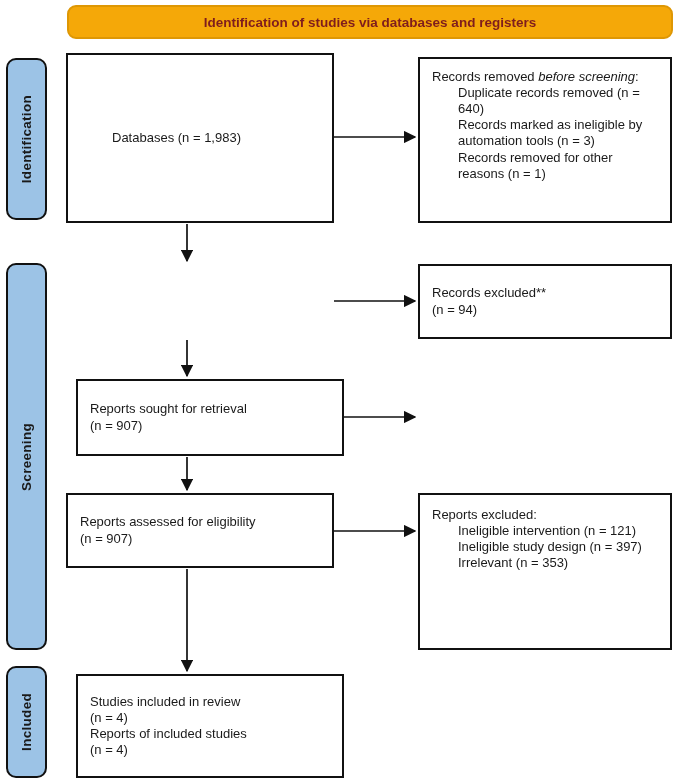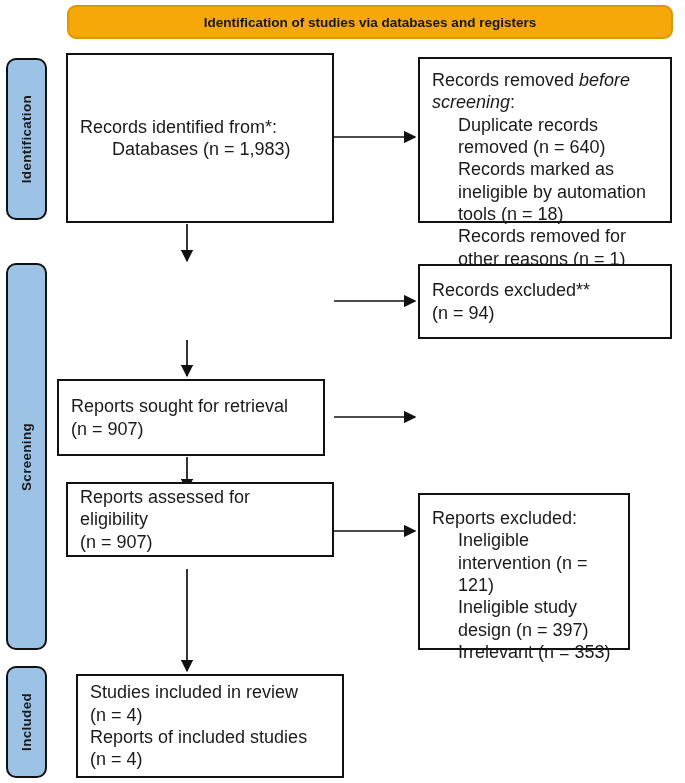--- a/index.html
+++ b/index.html
@@ -25,21 +25,21 @@
     width: 606px; height: 34px;
     box-sizing: border-box;
     background: #F5A808;
     border: 2px solid #DE9704;
     border-radius: 9px;
     display: flex;
     align-items: center;
     justify-content: center;
     font-size: 13.5px;
     font-weight: bold;
-    color: #0f172a;
+    color: #7f1d1d;
   }
   .stage {
     position: absolute;
     left: 6px;
     width: 41px;
     box-sizing: border-box;
     background: #9CC3E6;
     border: 2px solid #111111;
     border-radius: 10px;
     display: flex;
@@ -55,41 +55,41 @@
     white-space: nowrap;
   }
   .stage-identification { top: 58px;  height: 162px; }
   .stage-screening      { top: 263px; height: 387px; }
   .stage-included       { top: 666px; height: 112px; }
   .box {
     position: absolute;
     box-sizing: border-box;
     background: #ffffff;
     border: 2px solid #111111;
-    font-size: 18px;
+    font-size: 13px;
     line-height: 1.24;
     padding: 8px 13px 8px 12px;
   }
   .box.vcenter {
     display: flex;
     flex-direction: column;
     justify-content: center;
   }
   .indent { margin-left: 32px; }
   .hang   { margin-left: 26px; }
   i { font-style: italic; }
 
   .box-identified      { left: 66px;  top: 53px;  width: 268px; height: 170px; }
   .box-removed         { left: 418px; top: 57px;  width: 254px; height: 166px; padding-top: 10px; }
   .box-screened        { left: 66px;  top: 264px; width: 268px; height: 75px;  }
   .box-excluded        { left: 418px; top: 264px; width: 254px; height: 75px;  }
-  .box-sought          { left: 57px;  top: 379px; width: 268px; height: 77px;  }
+  .box-sought          { left: 76px;  top: 379px; width: 268px; height: 77px;  }
   .box-not-retrieved   { left: 418px; top: 379px; width: 254px; height: 77px;  }
-  .box-assessed        { left: 66px;  top: 482px; width: 268px; height: 75px;  }
-  .box-reports-excluded{ left: 418px; top: 493px; width: 212px; height: 157px; padding-top: 12px; }
+  .box-assessed        { left: 66px;  top: 493px; width: 268px; height: 75px;  }
+  .box-reports-excluded{ left: 418px; top: 493px; width: 254px; height: 157px; padding-top: 12px; }
   .box-included        { left: 76px;  top: 674px; width: 268px; height: 104px; }
 </style>
 </head>
 <body>
 
 <div class="canvas">
 
   <svg class="arrows" viewBox="0 0 685 783" xmlns="http://www.w3.org/2000/svg">
     <defs>
       <marker id="ah" viewBox="0 0 10 10" refX="9" refY="5" markerWidth="7.5" markerHeight="7.5" orient="auto-start-reverse">
@@ -114,28 +114,27 @@
     <span class="vtext">Identification</span>
   </div>
   <div class="stage stage-screening">
     <span class="vtext">Screening</span>
   </div>
   <div class="stage stage-included">
     <span class="vtext">Included</span>
   </div>
 
   <div class="box vcenter box-identified">
-    <div>Records identified from*:</div>
     <div class="indent">Databases (n = 1,983)</div>
   </div>
 
   <div class="box box-removed">
     <div><span>Records removed </span><i>before screening</i><span>:</span></div>
     <div class="hang">Duplicate records removed (n = 640)</div>
-    <div class="hang">Records marked as ineligible by automation tools (n = 18)</div>
+    <div class="hang">Records marked as ineligible by automation tools (n = 3)</div>
     <div class="hang">Records removed for other reasons (n = 1)</div>
   </div>
 
 
   <div class="box vcenter box-excluded">
     <div>Records excluded**</div>
     <div>(n = 94)</div>
   </div>
 
   <div class="box vcenter box-sought">

